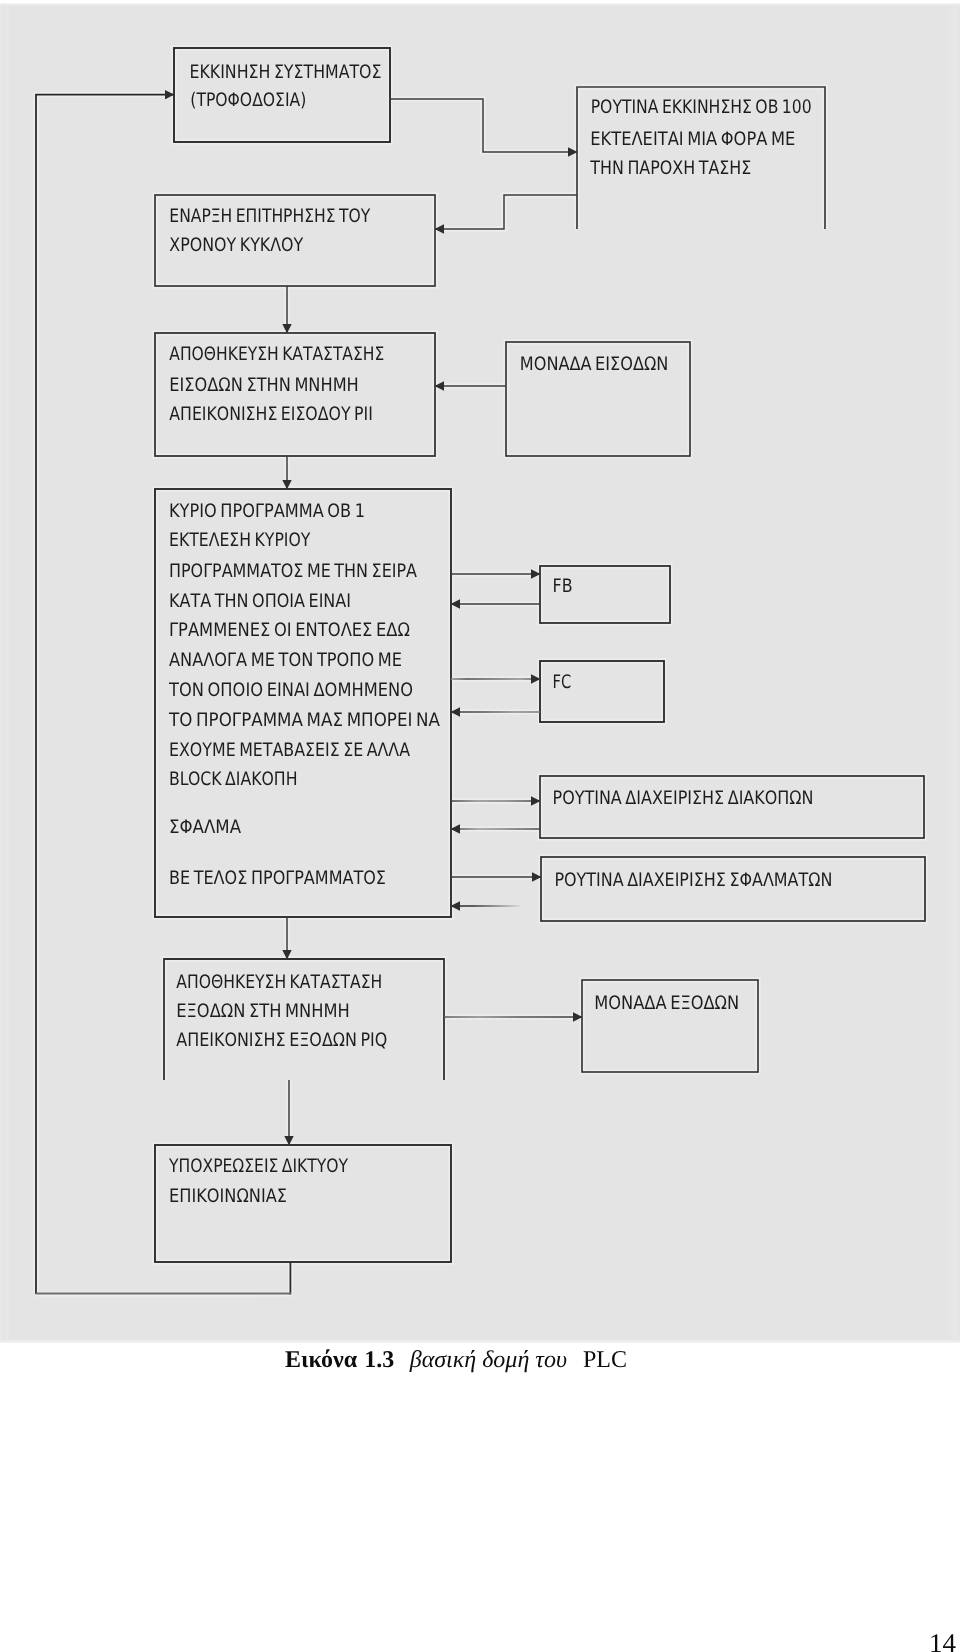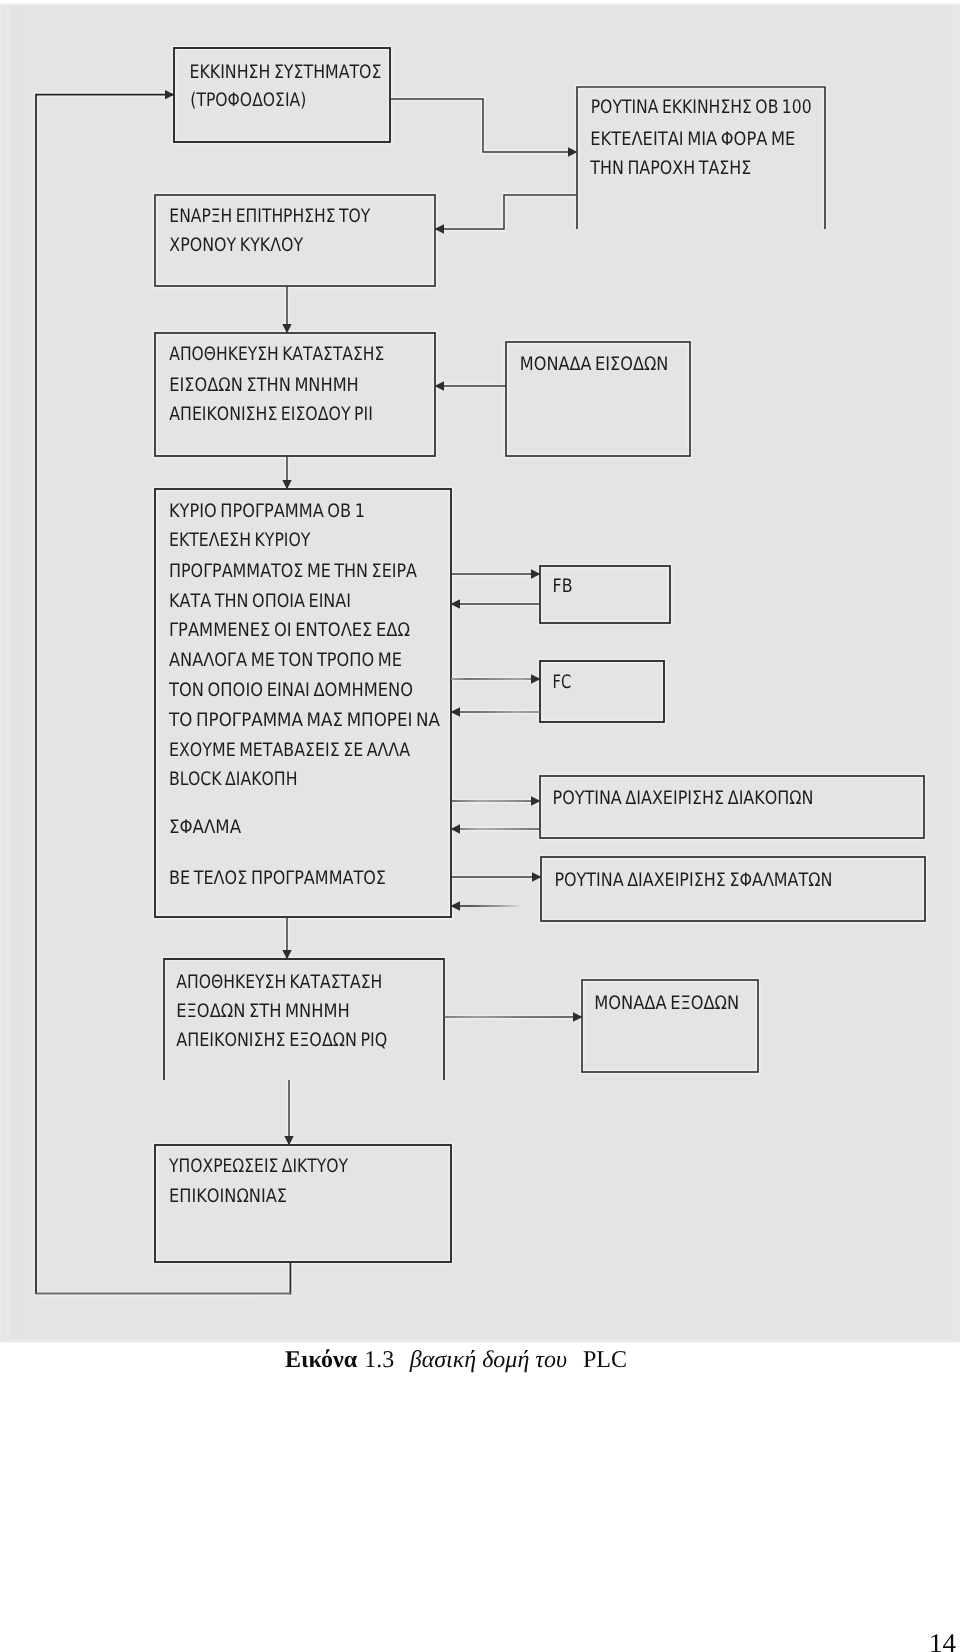--- a/index.html
+++ b/index.html
@@ -7,21 +7,21 @@
   body{width:960px;height:1652px;font-family:"Liberation Sans",sans-serif;position:relative;overflow:hidden;}
   #page{position:absolute;left:0;top:0;width:960px;height:1188px;background:#fff;}
   #figure{position:absolute;left:0;top:3px;width:960px;height:1340px;
     background:linear-gradient(to right,#e9e9e9 0px,#e4e4e4 4px,#e9e9e9 7px,#e3e3e3 11px,#e4e4e4 22px,#e4e4e4 948px,#e8e8e8 955px,#e5e5e5 960px);}
   #figtop{position:absolute;left:0;top:3px;width:960px;height:3px;background:linear-gradient(to bottom,#f6f6f6,#e4e4e4);}
   #figbot{position:absolute;left:0;top:1339px;width:960px;height:4px;background:linear-gradient(to bottom,#e4e4e4,#f4f4f4);}
   svg#chart{position:absolute;left:0;top:0;width:960px;height:1345px;overflow:visible;}
   svg#chart text{font-family:"DejaVu Sans",sans-serif;font-stretch:condensed;font-size:18.7px;fill:#1d1d1d;}
   .cap{position:absolute;left:285px;top:1346px;white-space:nowrap;font-family:"Liberation Serif",serif;font-size:24px;color:#0d0d0d;line-height:28px;}
   .cap .lbl{font-weight:bold;}
-  .cap .num{font-weight:normal;}
+  .cap .num{font-weight:bold;}
   .cap .it{font-style:italic;}
   .cap .gap1{display:inline-block;width:7px;}
   .cap .gap2{display:inline-block;width:15.5px;}
   .cap .gap3{display:inline-block;width:16px;}
   .pageno{position:absolute;left:0;top:1632px;width:956px;text-align:right;font-family:"Liberation Serif",serif;font-size:27px;line-height:22px;color:#0d0d0d;}
 </style>
 </head>
 <body>
 
 <div id="page">

